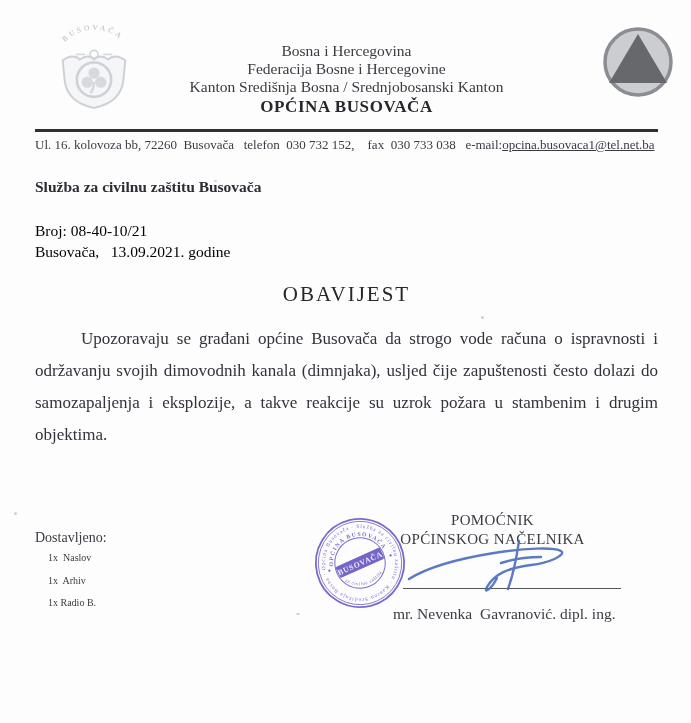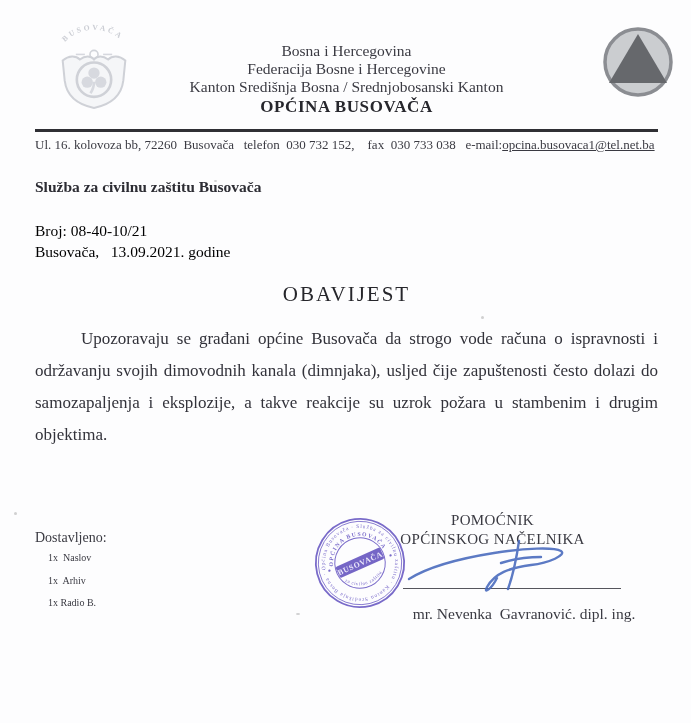--- a/index.html
+++ b/index.html
@@ -34,21 +34,21 @@
   
   .footer{position:relative;margin-top:58px;height:175px;}
   .dist-label{position:absolute;left:0;top:21px;font-size:14px;color:#3a3a42;}
   .dist-items{position:absolute;left:13px;top:38px;font-size:10px;line-height:22.5px;color:#3a3a42;}
   .dist-items div{white-space:pre-wrap;}
   .sig-block{position:absolute;left:330px;top:2px;width:300px;}
   .sig-role{font-size:15px;line-height:19px;text-align:center;padding-right:45px;color:#3a3a42;letter-spacing:.4px;}
   .sig-line-wrap{position:relative;margin:14px 0 0 38px;width:218px;height:26px;}
   .sig-rule{position:absolute;left:0;right:0;bottom:0;border-bottom:1.5px solid #55555c;}
   .sig-scribble{position:absolute;left:-6px;top:-30px;z-index:3;}
-  .sig-name{margin:16px 0 0 28px;width:262px;text-align:center;font-size:15.5px;color:#3a3a42;white-space:pre-wrap;}
+  .sig-name{margin:16px 0 0 28px;width:262px;font-size:15.5px;color:#3a3a42;white-space:pre-wrap;}
   .stamp{position:absolute;left:271px;top:0px;z-index:2;mix-blend-mode:multiply;opacity:.92;}
   
   .speck{position:absolute;background:#ababab;border-radius:50%;opacity:.55;}
 </style>
 </head>
 <body>
 
 <div class="page">
 
   <svg class="emblem emblem-left" width="92" height="96" viewBox="0 0 90 95">

